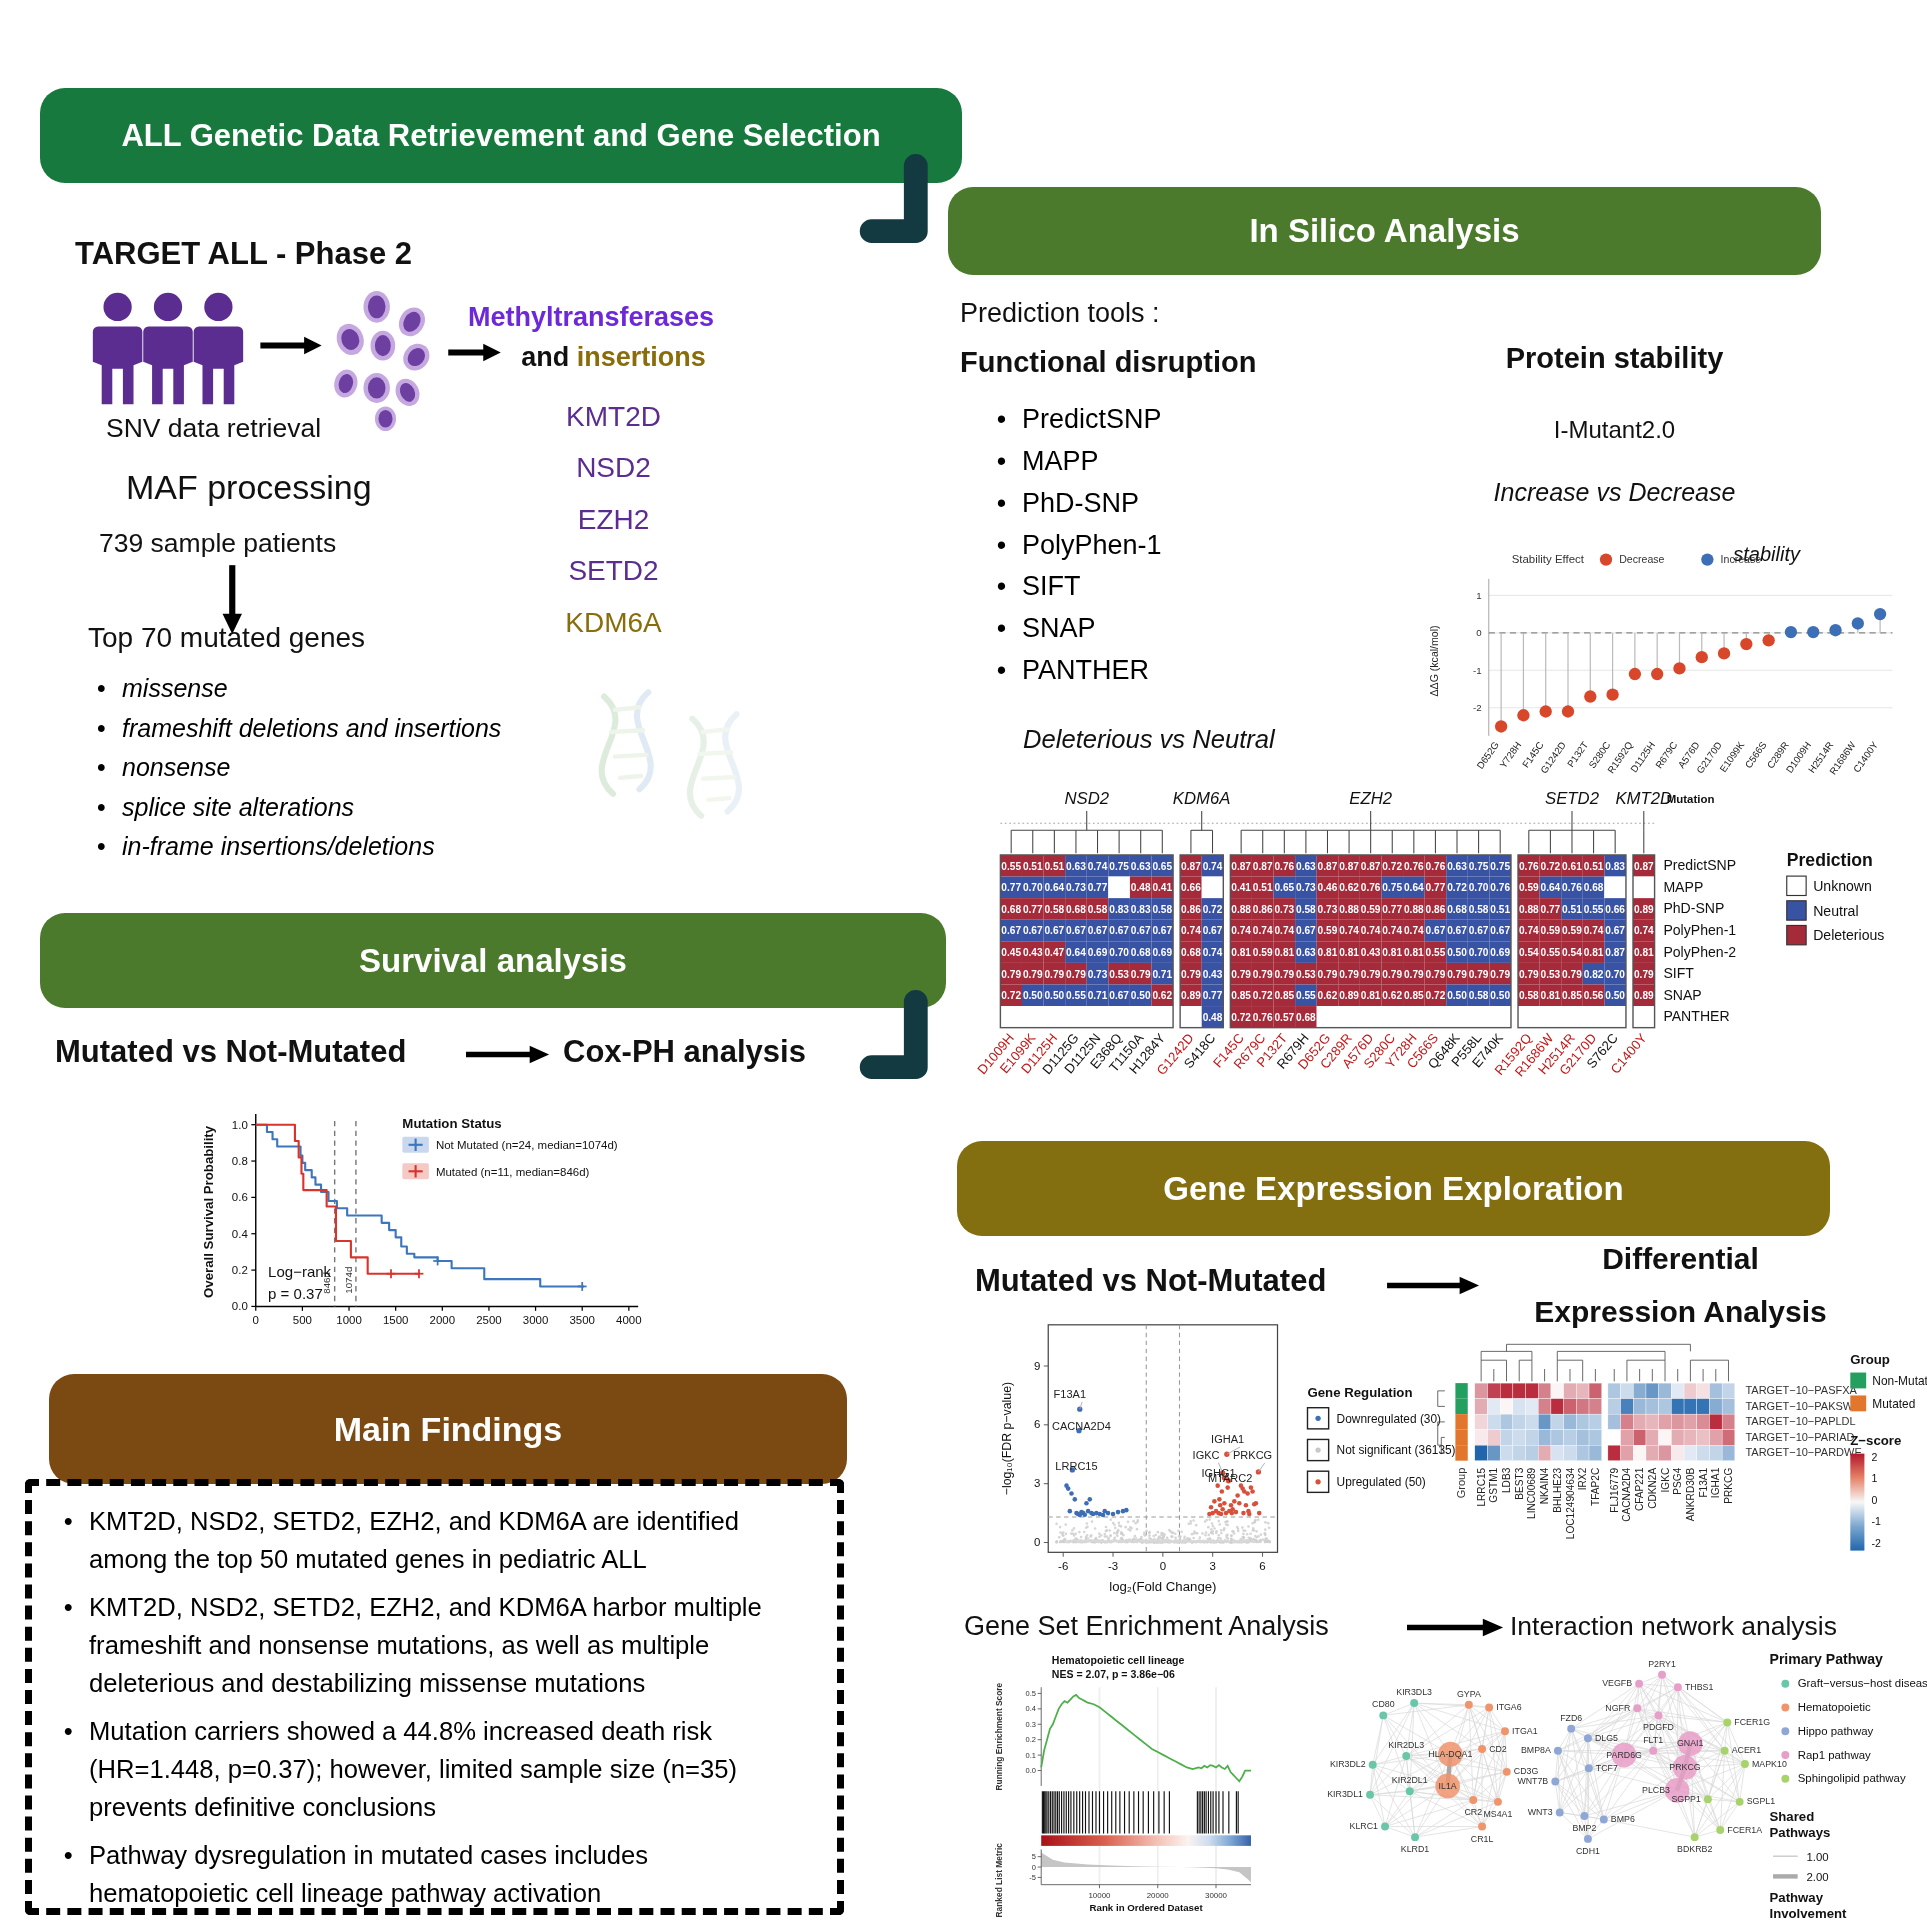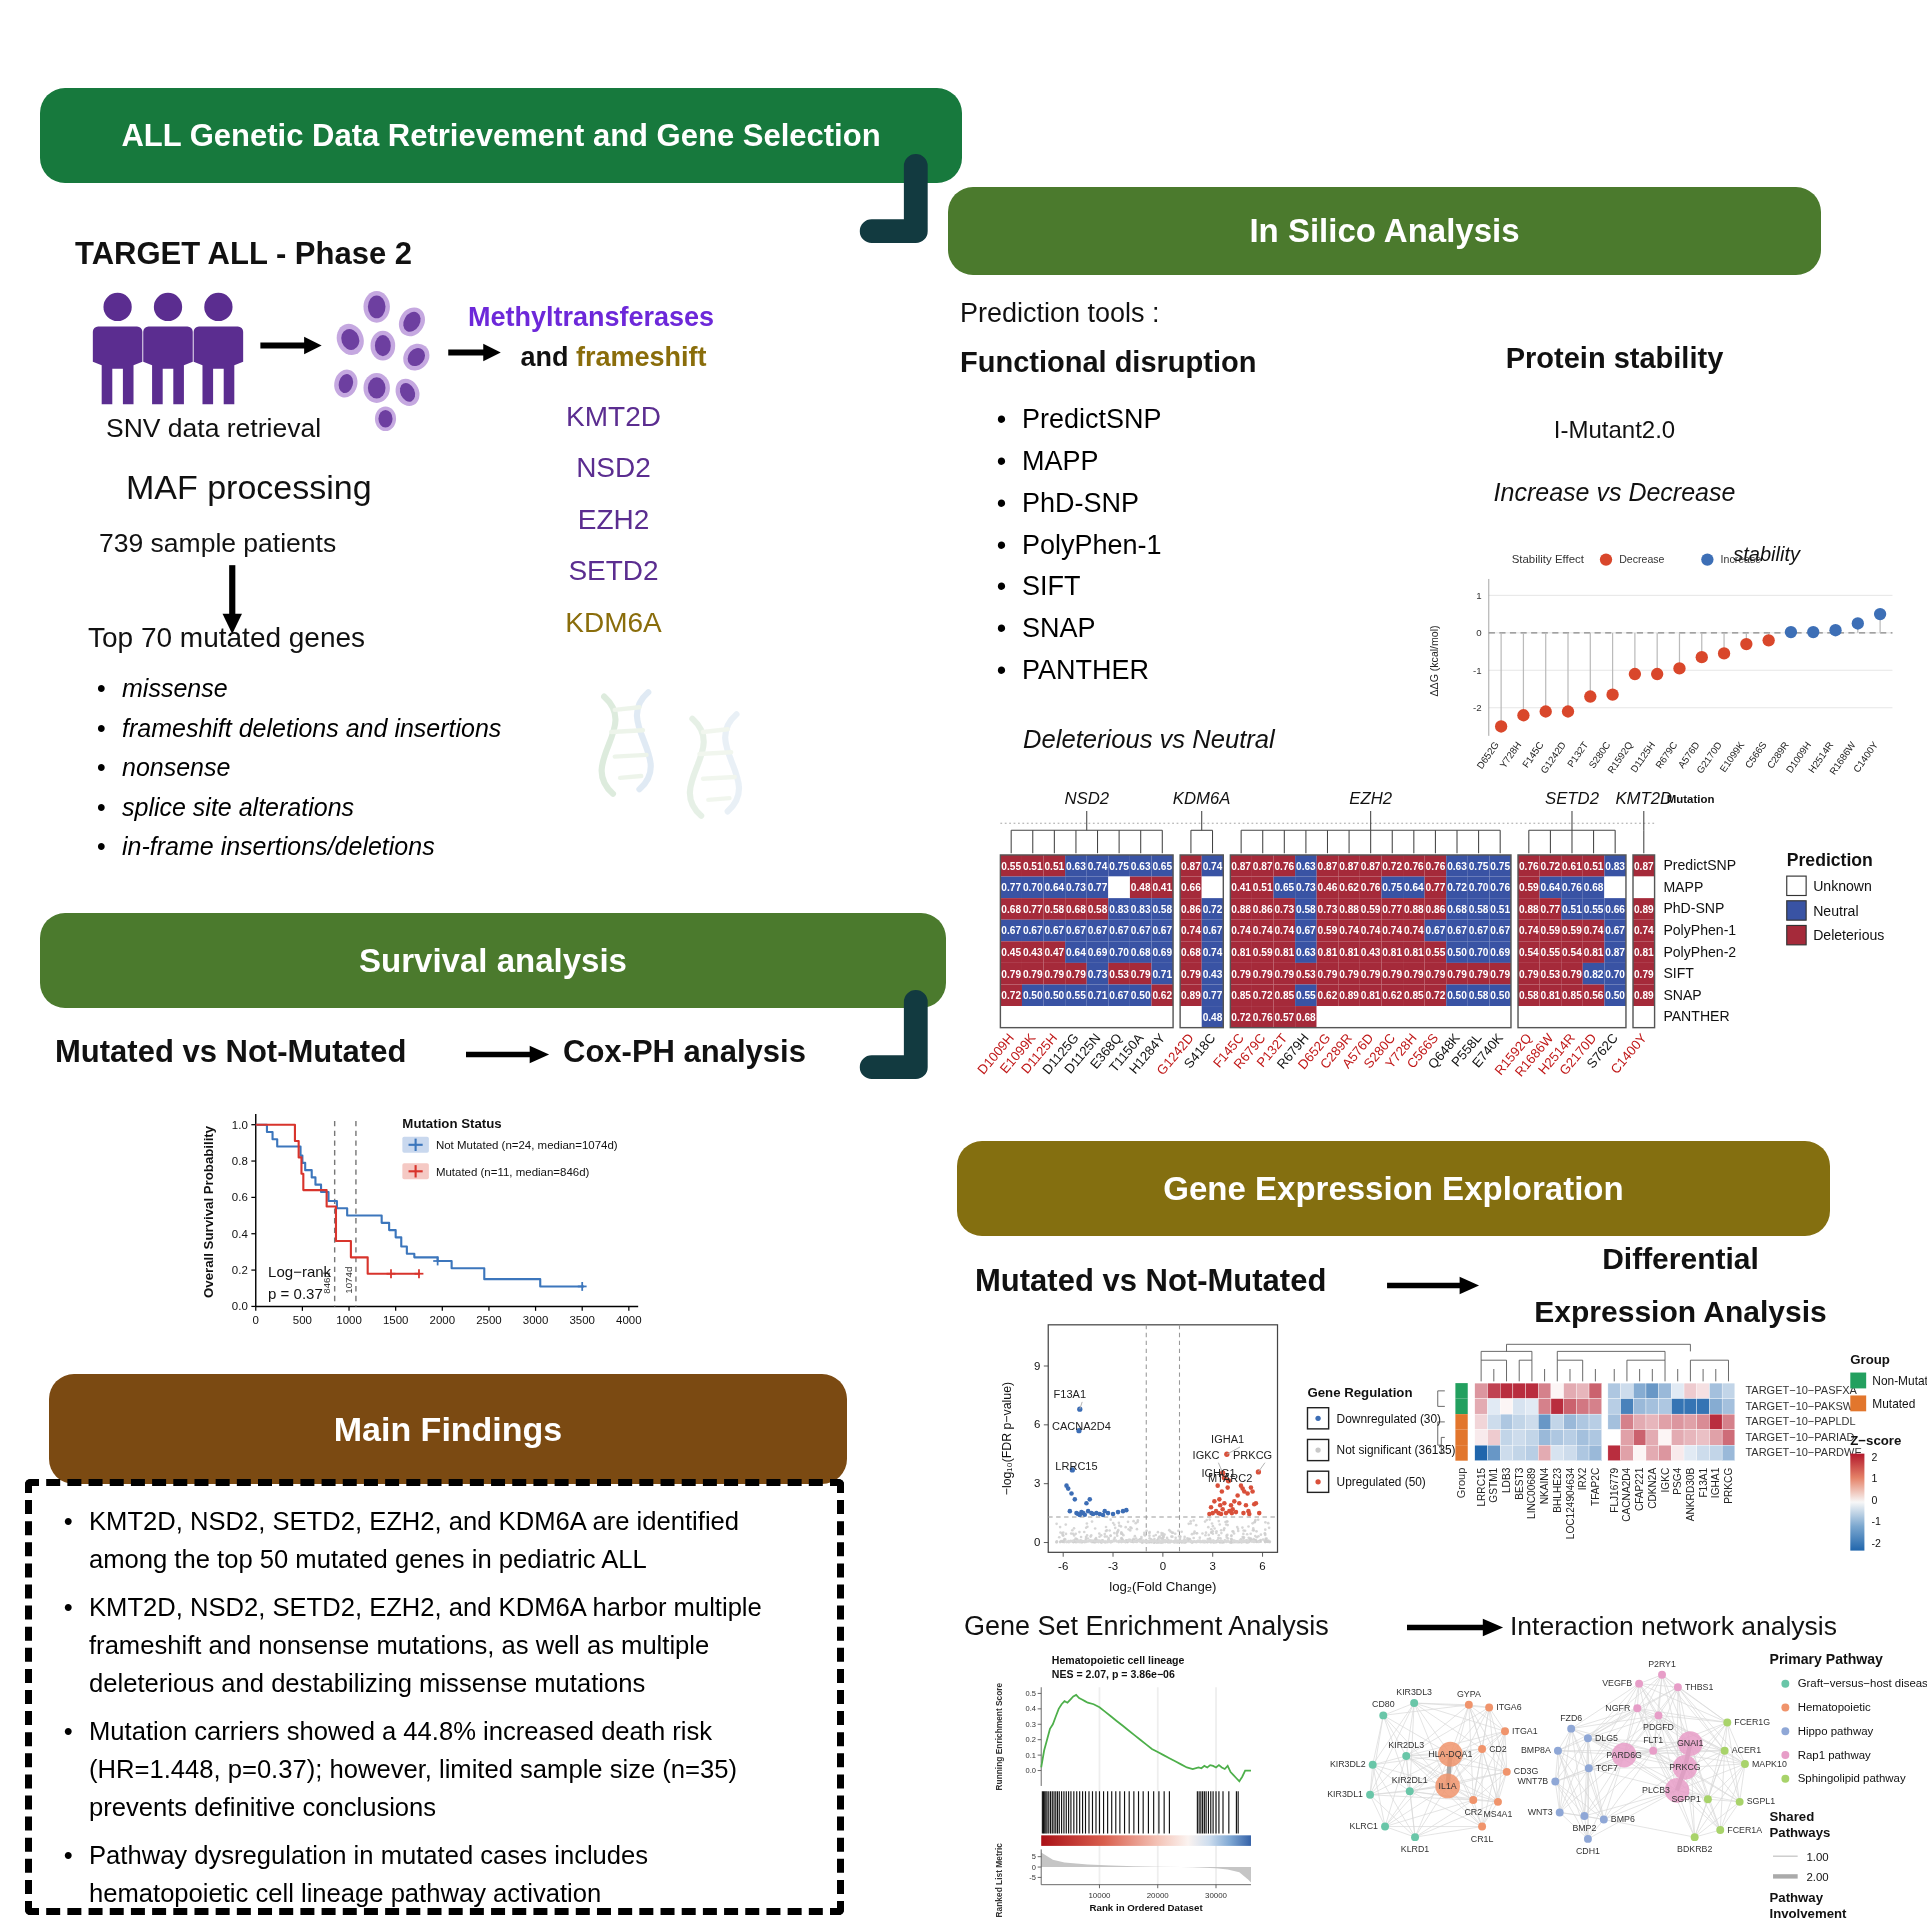--- a/index.html
+++ b/index.html
@@ -88,21 +88,21 @@
         </g>
     </g>
   </svg>
   <svg style="left:448px;top:342px;" width="53" height="21" viewBox="0 0 60 24">
     <line x1="0" y1="12" x2="42" y2="12" stroke="#000" stroke-width="7"></line>
       <polygon points="40,2 60,12 40,22" fill="#000"></polygon>
   </svg>
 
   <div class="txt b" style="left:468px;top:302px;width:291px;text-align:left;font-size:27px;color:#6d28d9;">Methyltransferases</div>
   <div class="txt b" style="left:468px;top:342px;width:291px;text-align:center;font-size:27px;">
-    <span style="color:#111;">and </span><span style="color:#8a6d0b;">frameshift</span>
+    <span style="color:#111;">and </span><span style="color:#8a6d0b;">insertions</span>
   </div>
 
   <ul class="list" id="gene-list" style="position:absolute;left:468px;top:401px;width:291px;text-align:center;font-size:28px;">
       <li class="nopip" style="color: rgb(91, 45, 144); padding-left: 0px; list-style: none; margin-bottom: 19.4px;">KMT2D</li>
       <li class="nopip" style="color: rgb(91, 45, 144); padding-left: 0px; list-style: none; margin-bottom: 19.4px;">NSD2</li>
       <li class="nopip" style="color: rgb(91, 45, 144); padding-left: 0px; list-style: none; margin-bottom: 19.4px;">EZH2</li>
       <li class="nopip" style="color: rgb(91, 45, 144); padding-left: 0px; list-style: none; margin-bottom: 19.4px;">SETD2</li>
       <li class="nopip" style="color: rgb(138, 109, 11); padding-left: 0px; list-style: none; margin-bottom: 19.4px;">KDM6A</li>
     </ul>
 

